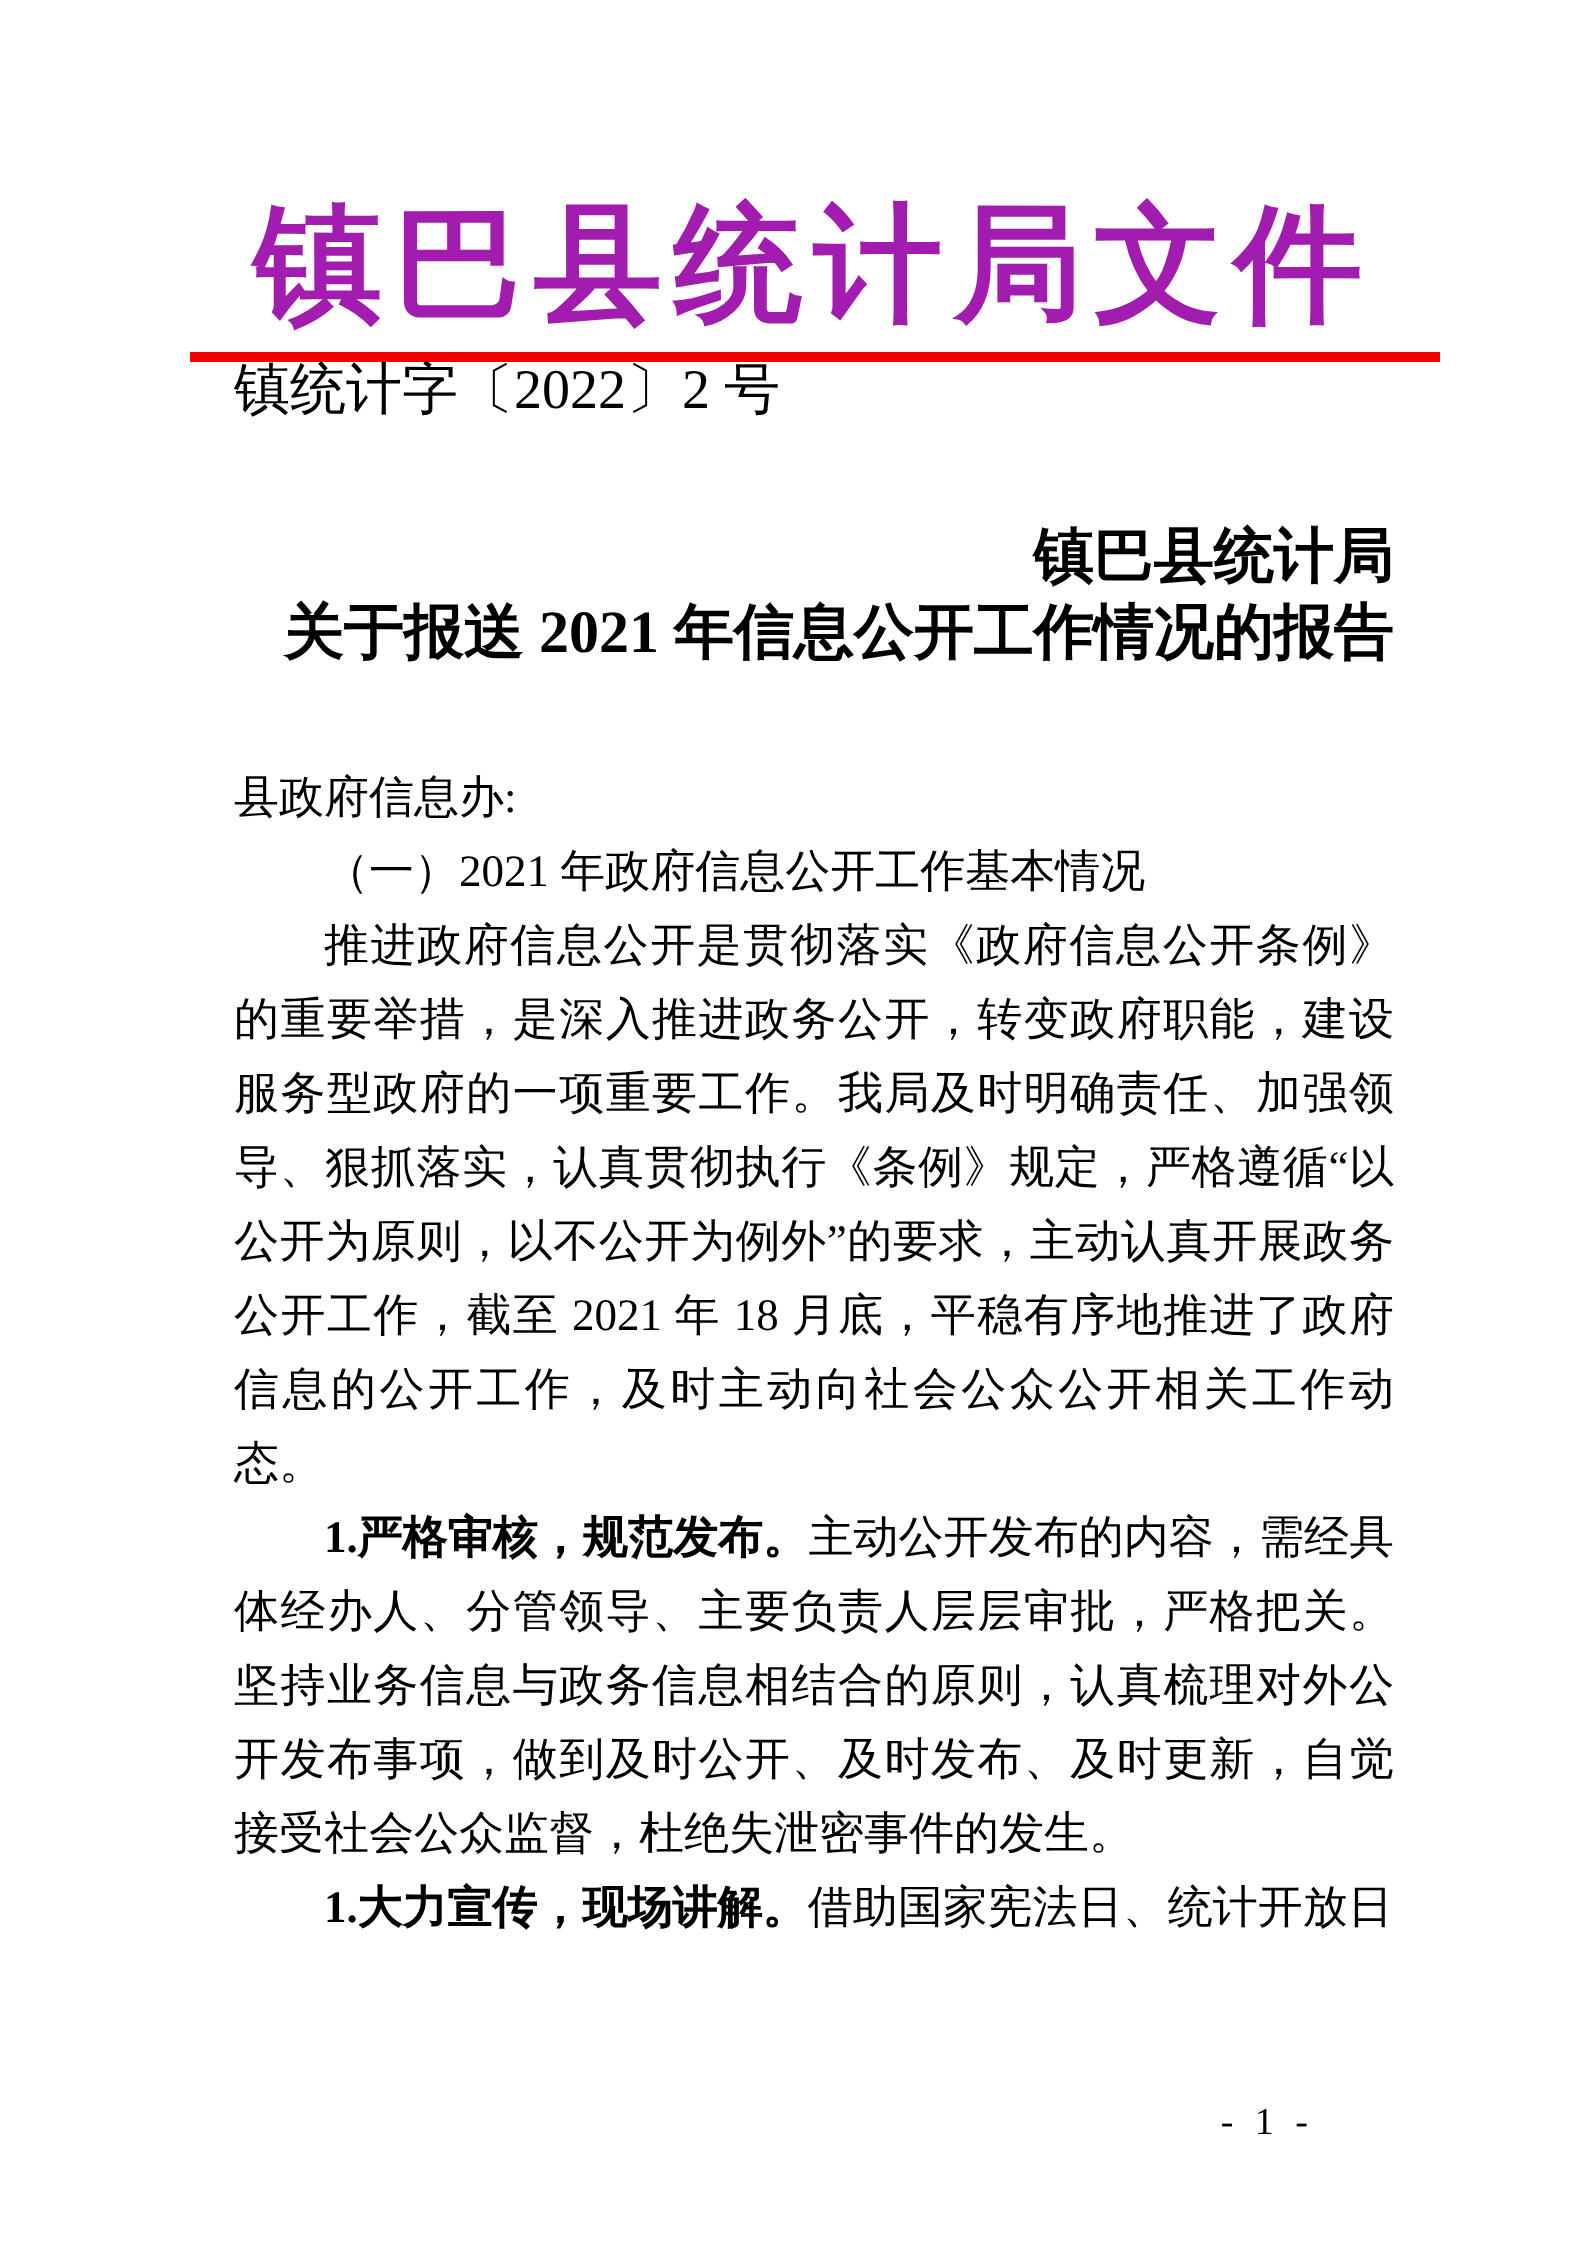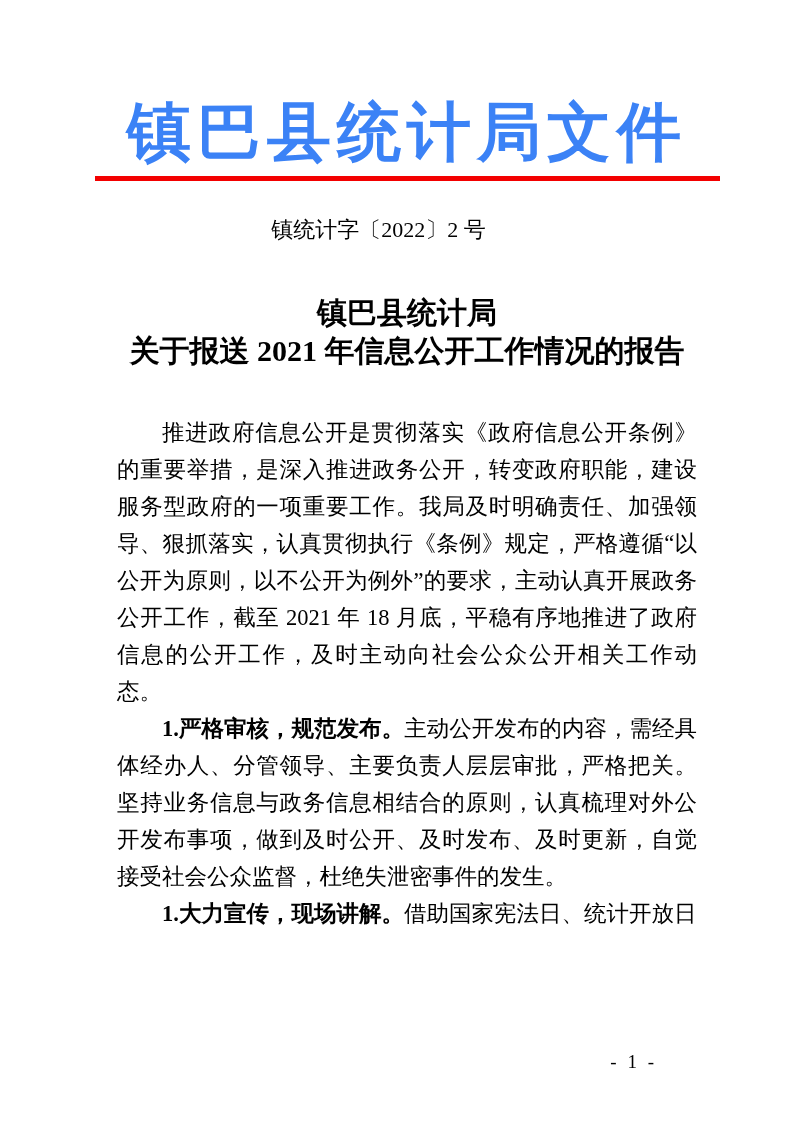--- a/index.html
+++ b/index.html
@@ -28,30 +28,30 @@
     font-weight: bold;
     text-align: center;
     font-family: "Liberation Serif", "DejaVu Serif", serif;
     white-space: nowrap;
   }
   .redline {
     height: 5px;
     margin: 8px -23px 0 -22px;
   }
   .docnum {
-    margin-top: 36px;
-    font-size: 22px;
+    margin-top: 2px;
+    font-size: 28px;
     line-height: 25px;
-    text-align: center;
+    text-align: left;
     padding-right: 57px;
     white-space: nowrap;
   }
   .title {
     margin-top: 52px;
-    text-align: center;
+    text-align: right;
     font-weight: bold;
     font-size: 30px;
     line-height: 38px;
   }
   .body-text {
     margin-top: 44px;
     font-size: 22.5px;
     line-height: 37px;
     text-align: justify;
   }
@@ -78,34 +78,36 @@
     letter-spacing: 3px;
     white-space: nowrap;
   }
 </style>
 </head>
 <body>
 
 <div class="page">
   <div class="content">
 
-    <div class="banner accent" style="color: #3b82f6;">镇巴县统计局文件</div>
+    <div class="banner accent" style="color: #a21caf;">镇巴县统计局文件</div>
 
     <div class="redline accent-bg" style="background: rgb(243, 0, 0);"></div>
 
     <div class="docnum">镇统计字〔2022〕2 号</div>
 
     <div class="title">
       <div>镇巴县统计局</div>
       <div>关于报送 2021 年信息公开工作情况的报告</div>
     </div>
 
     <div class="body-text">
+      <p>县政府信息办:</p>
 
 
+      <p class="indent">（一）2021 年政府信息公开工作基本情况</p>
 
       <p class="indent">推进政府信息公开是贯彻落实《政府信息公开条例》的重要举措，是深入推进政务公开，转变政府职能，建设服务型政府的一项重要工作。我局及时明确责任、加强领导、狠抓落实，认真贯彻执行《条例》规定，严格遵循“以公开为原则，以不公开为例外”的要求，主动认真开展政务公开工作，截至 2021 年 18 月底，平稳有序地推进了政府信息的公开工作，及时主动向社会公众公开相关工作动态。</p>
 
 
       <p class="indent">
         <b class="lead">1.严格审核，规范发布。</b><span>主动公开发布的内容，需经具体经办人、分管领导、主要负责人层层审批，严格把关。坚持业务信息与政务信息相结合的原则，认真梳理对外公开发布事项，做到及时公开、及时发布、及时更新，自觉接受社会公众监督，杜绝失泄密事件的发生。</span>
       </p>
 
       <p class="indent">
         <b class="lead">1.大力宣传，现场讲解。</b><span>借助国家宪法日、统计开放日</span>

